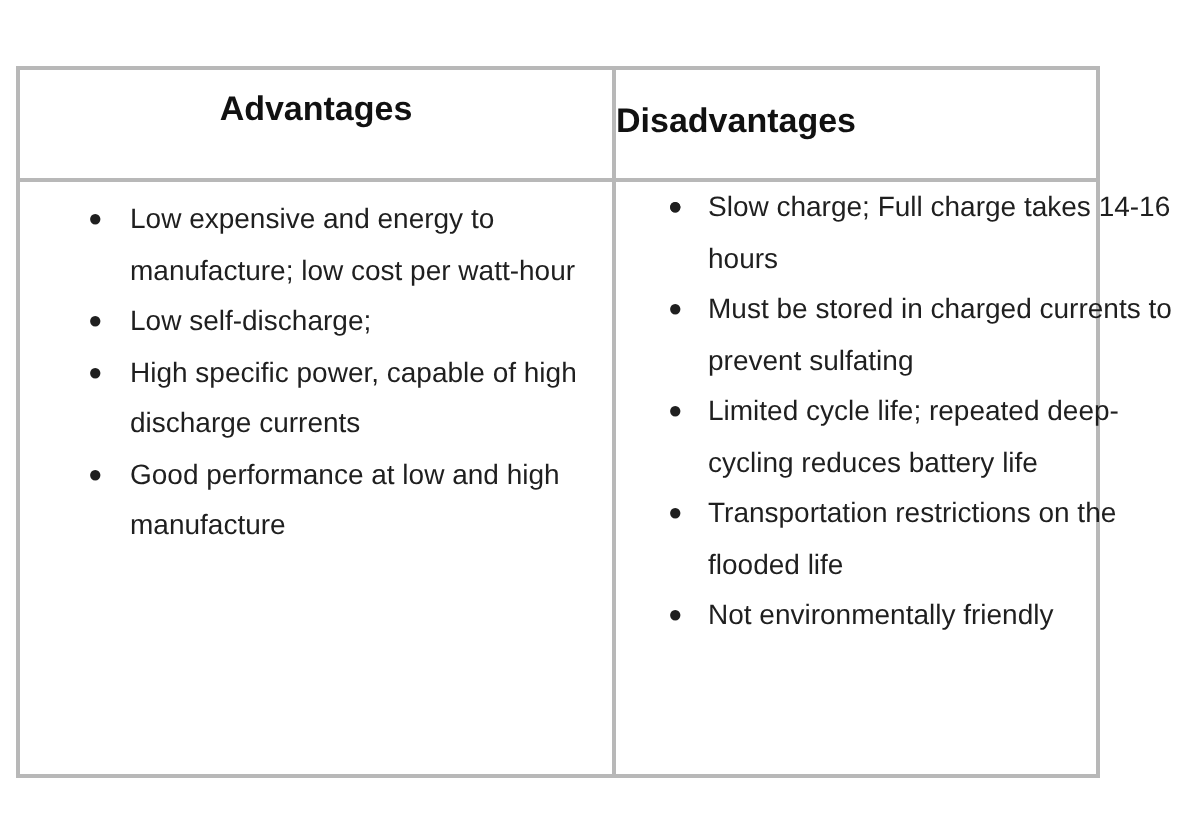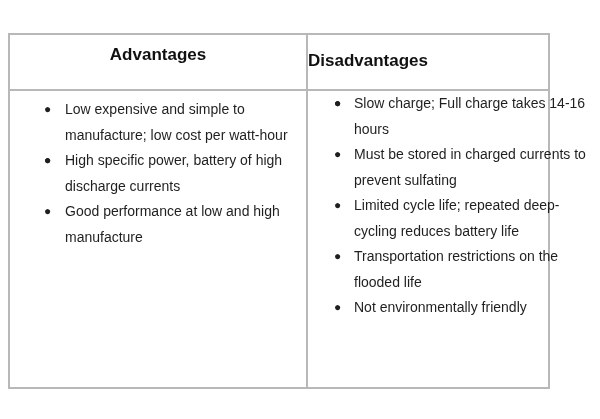--- a/index.html
+++ b/index.html
@@ -100,28 +100,29 @@
 <div class="table">
   <div class="col-divider"></div>
   <div class="row-divider"></div>
 
   <div class="header left">Advantages</div>
   <div class="header right">Disadvantages</div>
 
   <ul class="items left">
     <li>
       <span class="bullet">●</span>
-      <span>Low expensive and simple to manufacture; low cost per watt-hour</span>
+      <span>Low expensive and energy to manufacture; low cost per watt-hour</span>
     </li>
     <li>
       <span class="bullet">●</span>
+      <span>Low self-discharge;</span>
     </li>
     <li>
       <span class="bullet">●</span>
-      <span>High specific power, battery of high discharge currents</span>
+      <span>High specific power, capable of high discharge currents</span>
     </li>
     <li>
       <span class="bullet">●</span>
       <span>Good performance at low and high manufacture</span>
     </li>
   </ul>
 
   <ul class="items right">
     <li>
       <span class="bullet">●</span>

